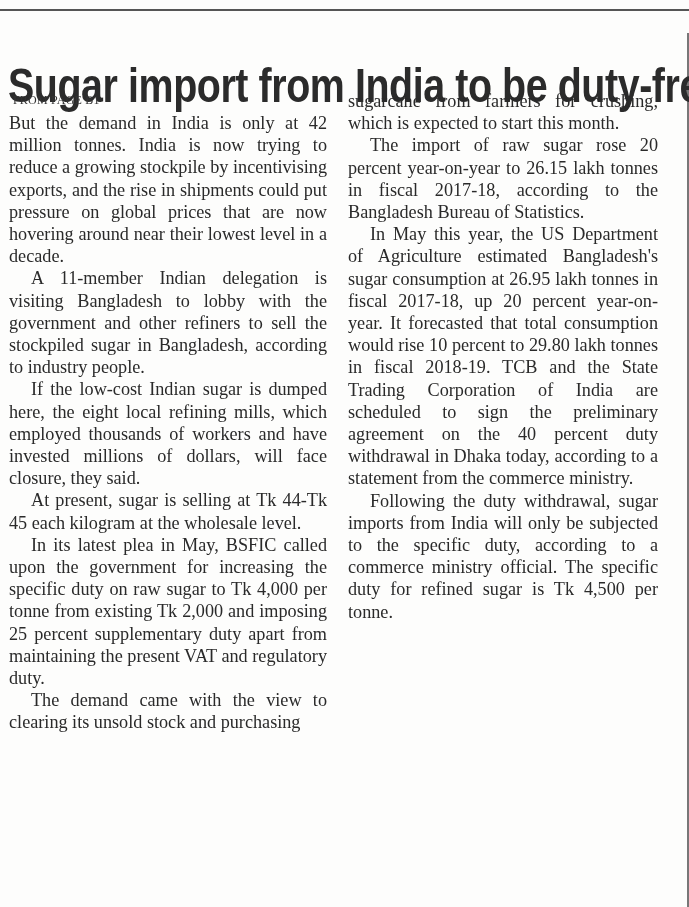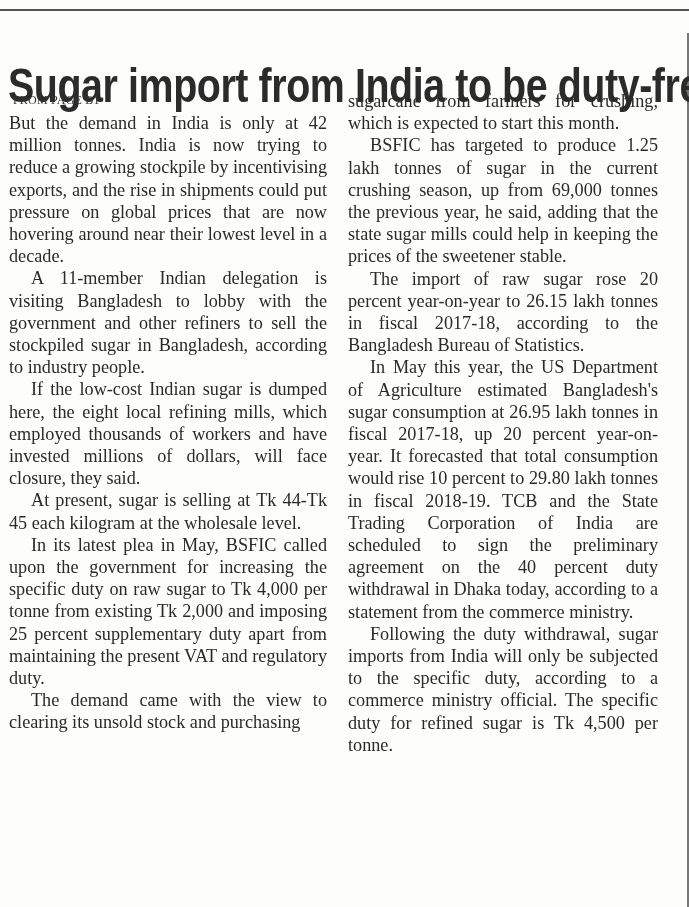--- a/index.html
+++ b/index.html
@@ -51,17 +51,16 @@
   <p>But the demand in India is only at 42 million tonnes. India is now trying to reduce a growing stockpile by incentivising exports, and the rise in shipments could put pressure on global prices that are now hovering around near their lowest level in a decade.</p>
   <p class="indent">A 11-member Indian delegation is visiting Bangladesh to lobby with the government and other refiners to sell the stockpiled sugar in Bangladesh, according to industry people.</p>
   <p class="indent">If the low-cost Indian sugar is dumped here, the eight local refining mills, which employed thousands of workers and have invested millions of dollars, will face closure, they said.</p>
   <p class="indent">At present, sugar is selling at Tk 44-Tk 45 each kilogram at the wholesale level.</p>
   <p class="indent">In its latest plea in May, BSFIC called upon the government for increasing the specific duty on raw sugar to Tk 4,000 per tonne from existing Tk 2,000 and imposing 25 percent supplementary duty apart from maintaining the present VAT and regulatory duty.</p>
   <p class="indent">The demand came with the view to clearing its unsold stock and purchasing</p>
 </div>
 
 <div class="col col-right">
   <p>sugarcane from farmers for crushing, which is expected to start this month.</p>
-  <p class="indent">BSFIC has targeted to produce 1.25 lakh tonnes of sugar in the current crushing season, up from 69,000 tonnes the previous year, he said, adding that the state sugar mills could help in keeping the prices of the sweetener stable.</p>
   <p class="indent">The import of raw sugar rose 20 percent year-on-year to 26.15 lakh tonnes in fiscal 2017-18, according to the Bangladesh Bureau of Statistics.</p>
   <p class="indent">In May this year, the US Department of Agriculture estimated Bangladesh's sugar consumption at 26.95 lakh tonnes in fiscal 2017-18, up 20 percent year-on-year. It forecasted that total consumption would rise 10 percent to 29.80 lakh tonnes in fiscal 2018-19. TCB and the State Trading Corporation of India are scheduled to sign the preliminary agreement on the 40 percent duty withdrawal in Dhaka today, according to a statement from the commerce ministry.</p>
   <p class="indent">Following the duty withdrawal, sugar imports from India will only be subjected to the specific duty, according to a commerce ministry official. The specific duty for refined sugar is Tk 4,500 per tonne.</p>
 </div>
 
 </body></html>

